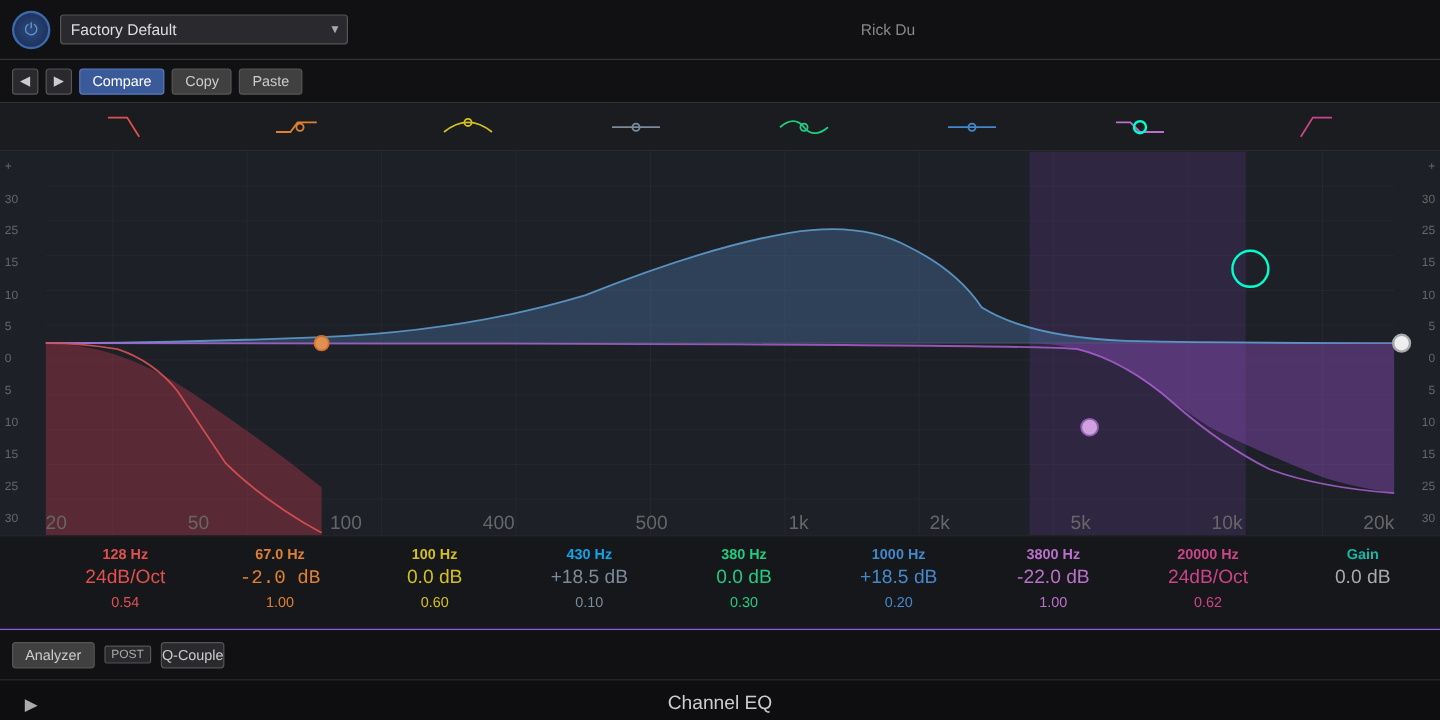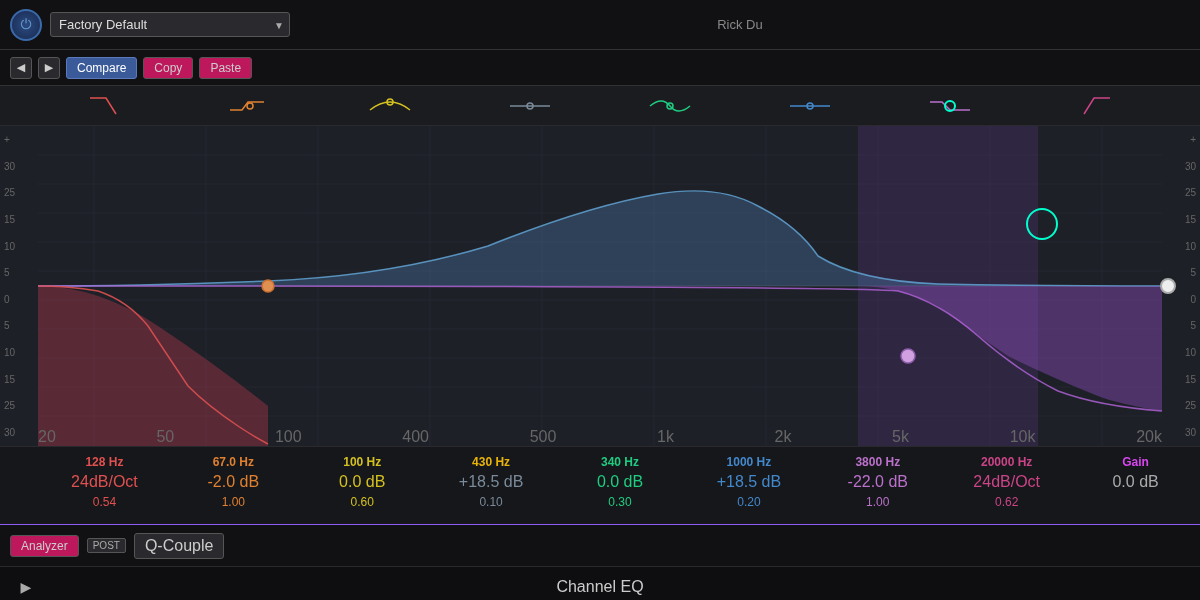--- a/index.html
+++ b/index.html
@@ -79,21 +79,21 @@
       gap: 6px;
       border-bottom: 1px solid #333;
     }
     .toolbar-right {
       margin-left: auto;
       display: flex;
       align-items: center;
       gap: 8px;
     }
     .tb-btn {
-      background: #be185d;
+      background: #404040;
       border: 1px solid #555;
       color: #ccc;
       padding: 3px 10px;
       border-radius: 3px;
       font-size: 12px;
       cursor: pointer;
     }
     .tb-btn.active {
       background: #3a5a9a;
       border-color: #5a7abb;
@@ -271,23 +271,23 @@
       border: 1px solid #555;
       color: #aaa;
       font-size: 10px;
       padding: 1px 5px;
       border-radius: 2px;
     }
     .qcouple-btn {
       background: #2a2a2e;
       border: 1px solid #555;
       color: #ccc;
-      padding: 3px 10px;
+      padding: 3px 0;
       border-radius: 3px;
-      font-size: 16px;
+      font-size: 12px;
       cursor: pointer;
     }
 
     
     .footer {
       background: #0e0e10;
       height: 40px;
       display: flex;
       align-items: center;
       justify-content: space-between;
@@ -491,38 +491,38 @@
 <div class="band-params">
 
   <div class="band-param">
     <span class="param-freq" style="color:#e05050;">128 Hz</span>
     <span class="param-val" style="color:#e05050;">24dB/Oct</span>
     <span class="param-q" style="color:#e05050;">0.54</span>
   </div>
 
   <div class="band-param">
     <span class="param-freq" style="color:#e08030;">67.0 Hz</span>
-    <span class="param-val" style="color:#e08030;">-2.0 dB</span>
+    <span class="param-val" style="color:#e08030;font-family:Liberation Mono, monospace;">-2.0 dB</span>
     <span class="param-q" style="color:#e08030;">1.00</span>
   </div>
 
   <div class="band-param">
     <span class="param-freq" style="color:#d4c020;">100 Hz</span>
     <span class="param-val" style="color:#d4c020;">0.0 dB</span>
     <span class="param-q" style="color:#d4c020;">0.60</span>
   </div>
 
   <div class="band-param">
-    <span class="param-freq" style="color:#eab308;">430 Hz</span>
+    <span class="param-freq" style="color:#0ea5e9;">430 Hz</span>
     <span class="param-val" style="color:#7a8a9a;">+18.5 dB</span>
     <span class="param-q" style="color:#7a8a9a;">0.10</span>
   </div>
 
   <div class="band-param">
-    <span class="param-freq" style="color:#20cc80;">340 Hz</span>
+    <span class="param-freq" style="color:#20cc80;">380 Hz</span>
     <span class="param-val" style="color:#20cc80;">0.0 dB</span>
     <span class="param-q" style="color:#20cc80;">0.30</span>
   </div>
 
   <div class="band-param">
     <span class="param-freq" style="color:#4488cc;">1000 Hz</span>
     <span class="param-val" style="color:#4488cc;">+18.5 dB</span>
     <span class="param-q" style="color:#4488cc;">0.20</span>
   </div>
 
@@ -532,21 +532,21 @@
     <span class="param-q" style="color:#bb70cc;">1.00</span>
   </div>
 
   <div class="band-param">
     <span class="param-freq" style="color:#cc4488;">20000 Hz</span>
     <span class="param-val" style="color:#cc4488;">24dB/Oct</span>
     <span class="param-q" style="color:#cc4488;">0.62</span>
   </div>
 
   <div class="band-param">
-    <span class="param-freq" style="color:#d946ef;">Gain</span>
+    <span class="param-freq" style="color:#14b8a6;">Gain</span>
     <span class="param-val" style="color:#aaa;">0.0 dB</span>
   </div>
 </div>
 
 <div class="bottom-row">
   <button class="tb-btn">Analyzer</button>
   <span class="post-badge">POST</span>
   <button class="qcouple-btn">Q-Couple</button>
 </div>
 

